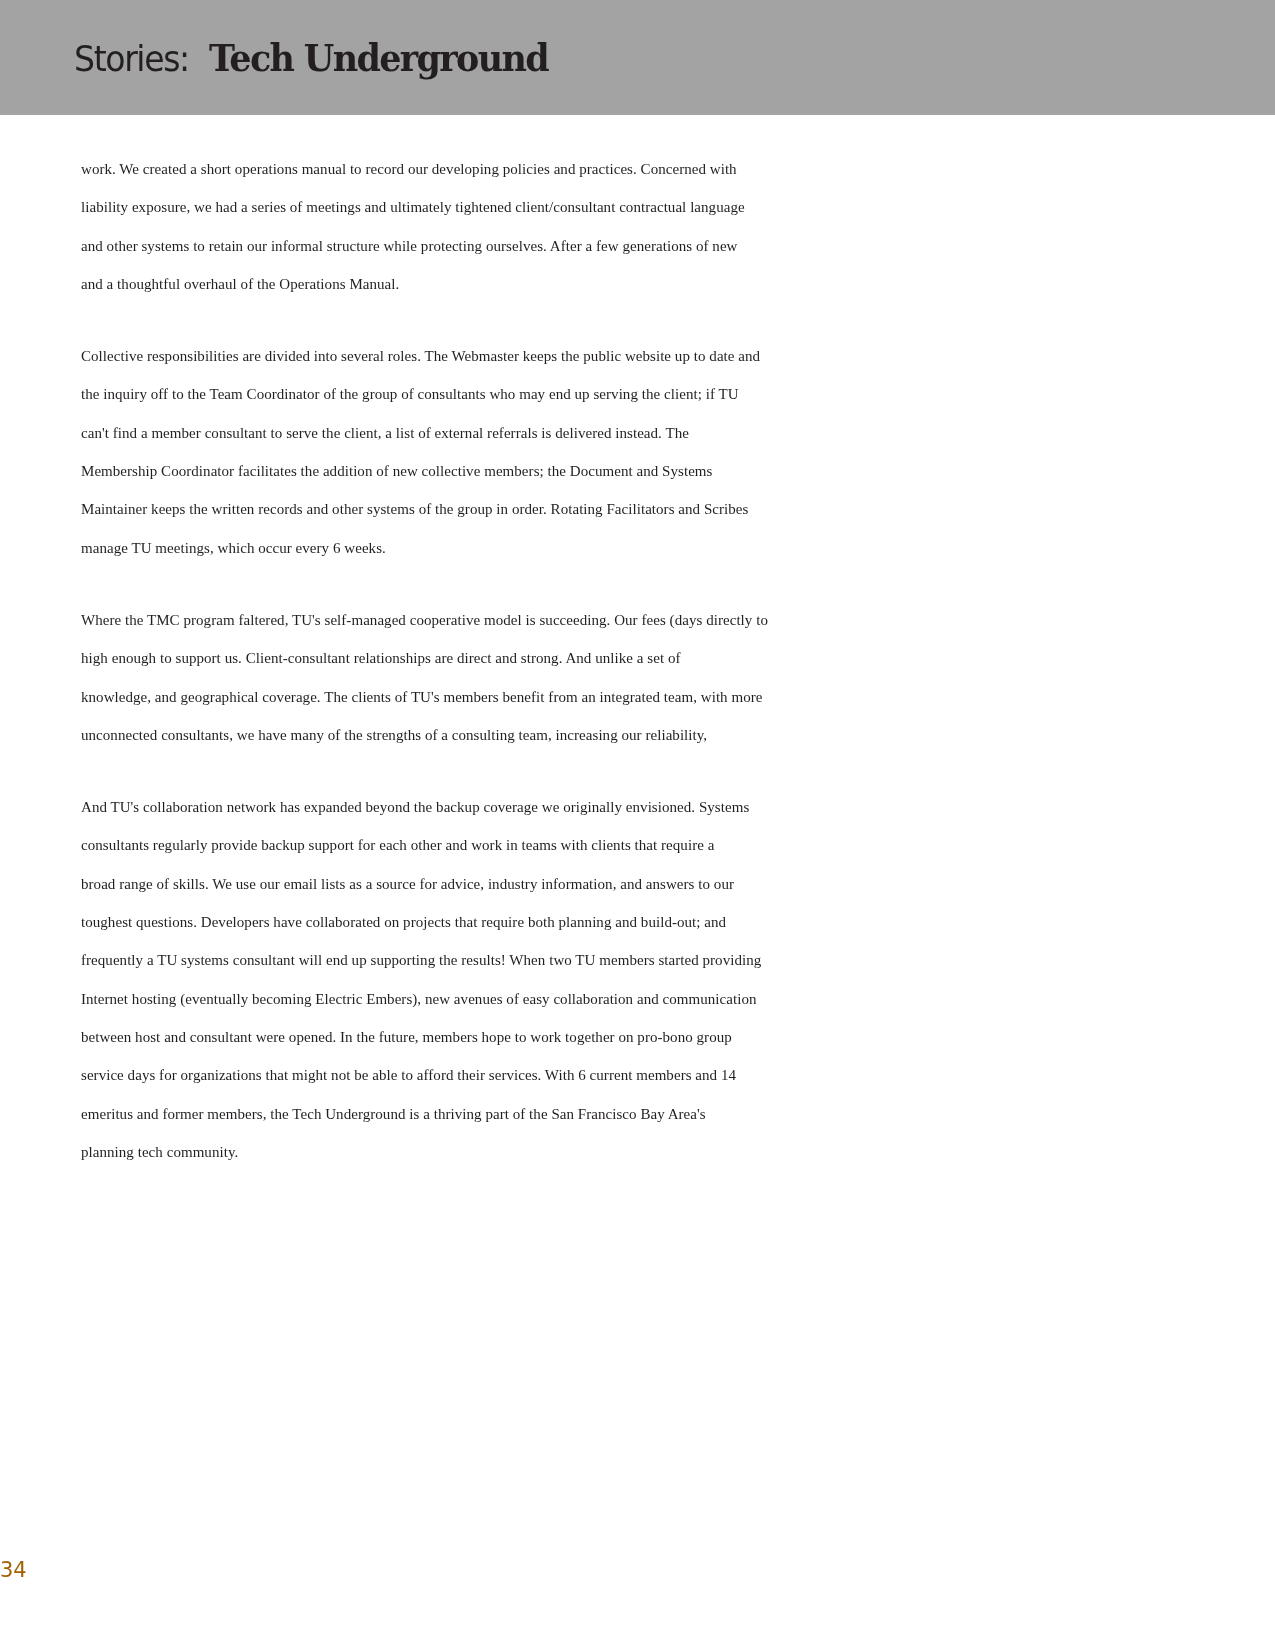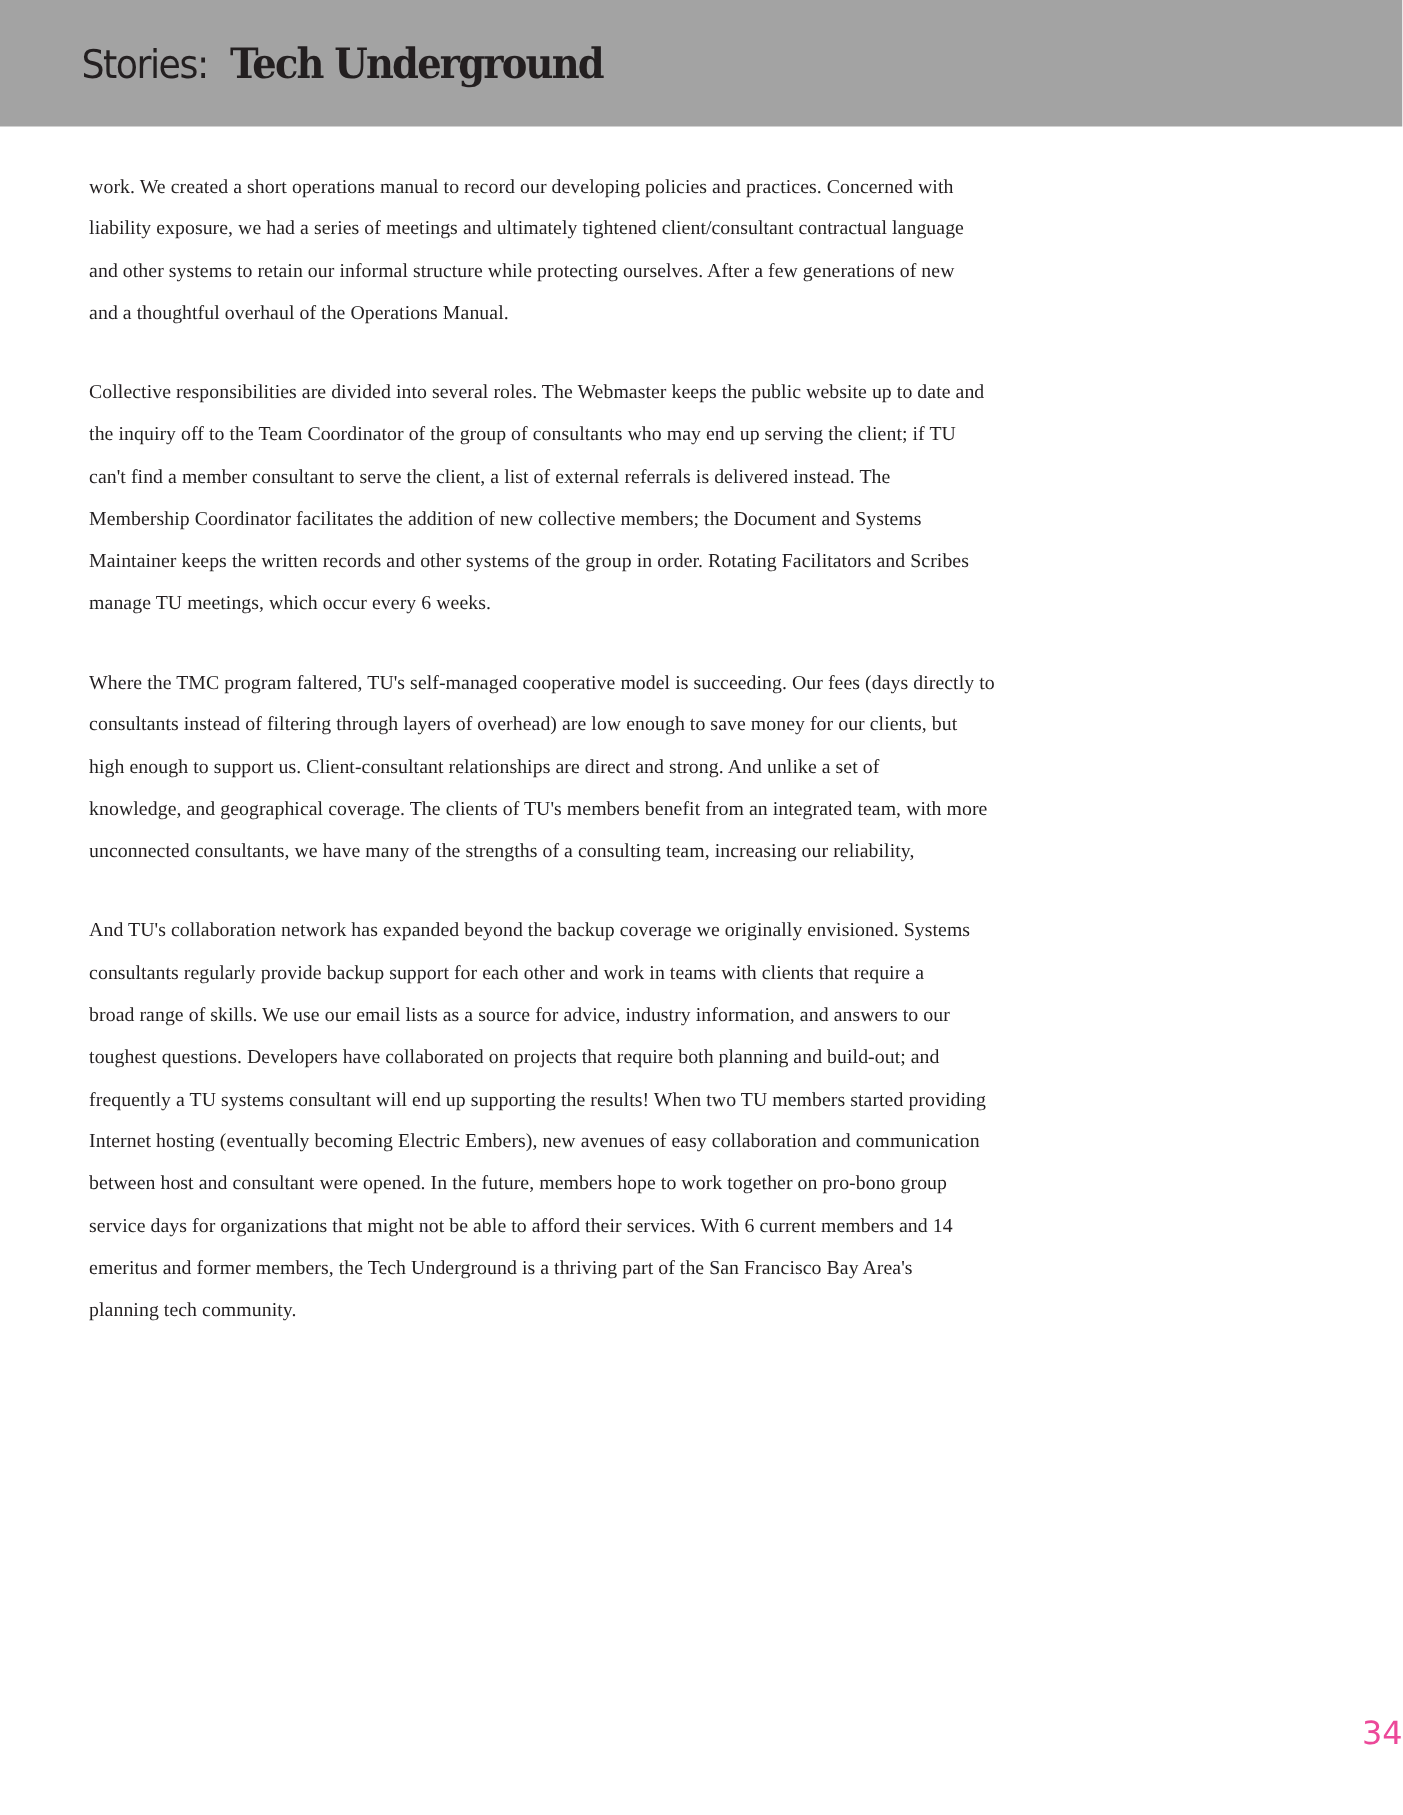--- a/index.html
+++ b/index.html
@@ -52,39 +52,39 @@
       transform-origin: left center;
     }
     .content {
       position: absolute;
       left: 81px;
       top: 150px;
       width: 1120px;
     }
     .para {
       font-family: "Liberation Serif", serif;
-      font-size: 18px;
+      font-size: 15px;
       line-height: 38.3px;
       color: #231f20;
       margin: 0 0 34px 0;
       letter-spacing: 0.05px;
     }
     .line {
       display: block;
       white-space: nowrap;
     }
     .page-number {
       position: absolute;
       left: 0;
       width: 1275px;
       top: 1558px;
-      text-align: right;
+      text-align: left;
       font-family: "DejaVu Sans", sans-serif;
-      font-size: 29px;
-      color: #ec4899;
+      font-size: 21px;
+      color: #a16207;
     }
   </style>
 </head>
 <body>
 
 <div class="header-band" style="background: #a3a3a3;">
   <div class="header-title">
     <span class="header-prefix">Stories:</span>
     <span class="header-main">Tech Underground</span>
   </div>
@@ -100,21 +100,20 @@
   <p class="para">
     <span class="line">Collective responsibilities are divided into several roles. The Webmaster keeps the public website up to date and</span>
     <span class="line">the inquiry off to the Team Coordinator of the group of consultants who may end up serving the client; if TU</span>
     <span class="line">can't find a member consultant to serve the client, a list of external referrals is delivered instead. The</span>
     <span class="line">Membership Coordinator facilitates the addition of new collective members; the Document and Systems</span>
     <span class="line">Maintainer keeps the written records and other systems of the group in order. Rotating Facilitators and Scribes</span>
     <span class="line">manage TU meetings, which occur every 6 weeks.</span>
   </p>
   <p class="para">
     <span class="line">Where the TMC program faltered, TU's self-managed cooperative model is succeeding. Our fees (days directly to</span>
-    <span class="line">consultants instead of filtering through layers of overhead) are low enough to save money for our clients, but</span>
     <span class="line">high enough to support us. Client-consultant relationships are direct and strong. And unlike a set of</span>
     <span class="line">knowledge, and geographical coverage. The clients of TU's members benefit from an integrated team, with more</span>
     <span class="line">unconnected consultants, we have many of the strengths of a consulting team, increasing our reliability,</span>
   </p>
   <p class="para">
     <span class="line">And TU's collaboration network has expanded beyond the backup coverage we originally envisioned. Systems</span>
     <span class="line">consultants regularly provide backup support for each other and work in teams with clients that require a</span>
     <span class="line">broad range of skills. We use our email lists as a source for advice, industry information, and answers to our</span>
     <span class="line">toughest questions. Developers have collaborated on projects that require both planning and build-out; and</span>
     <span class="line">frequently a TU systems consultant will end up supporting the results! When two TU members started providing</span>

